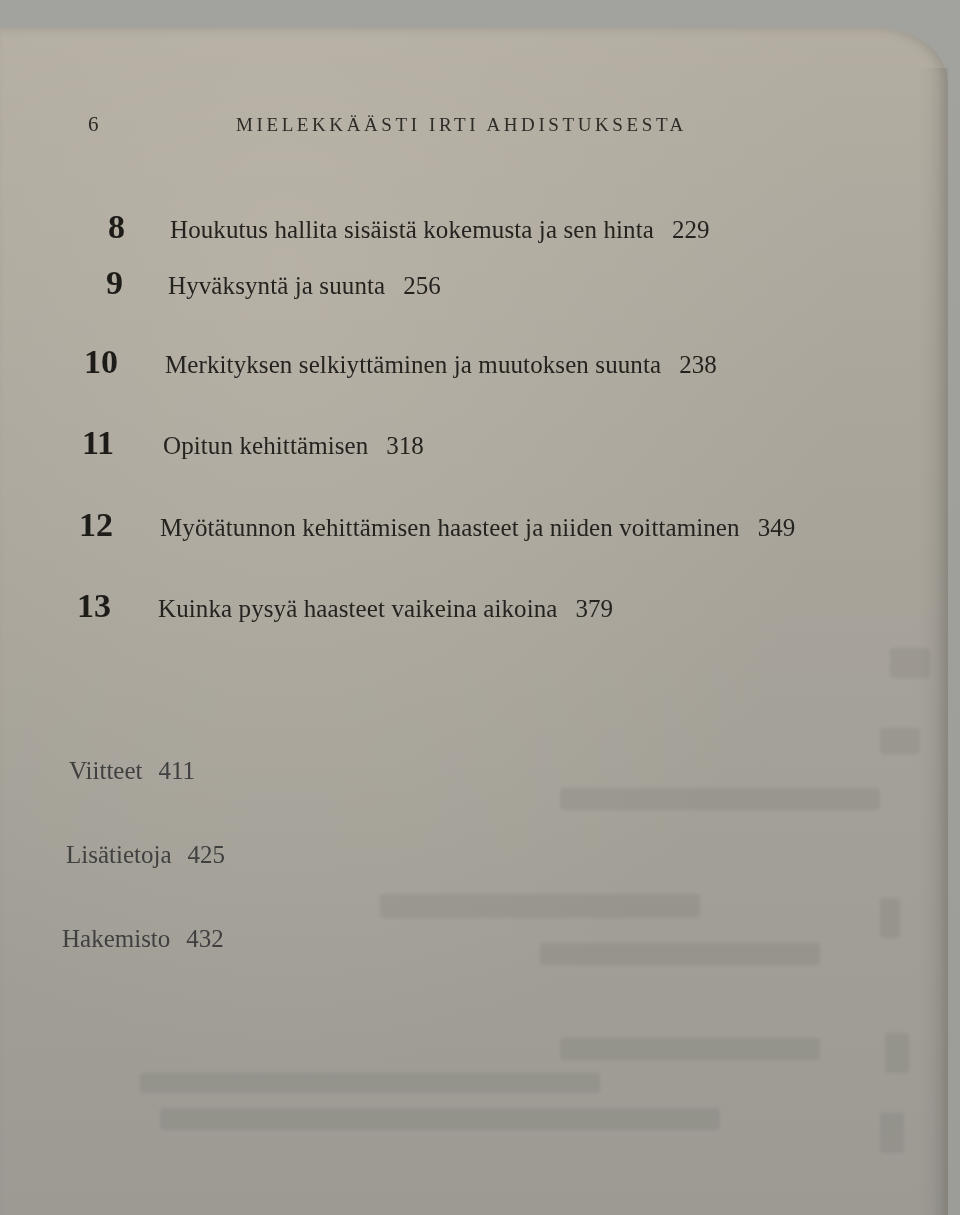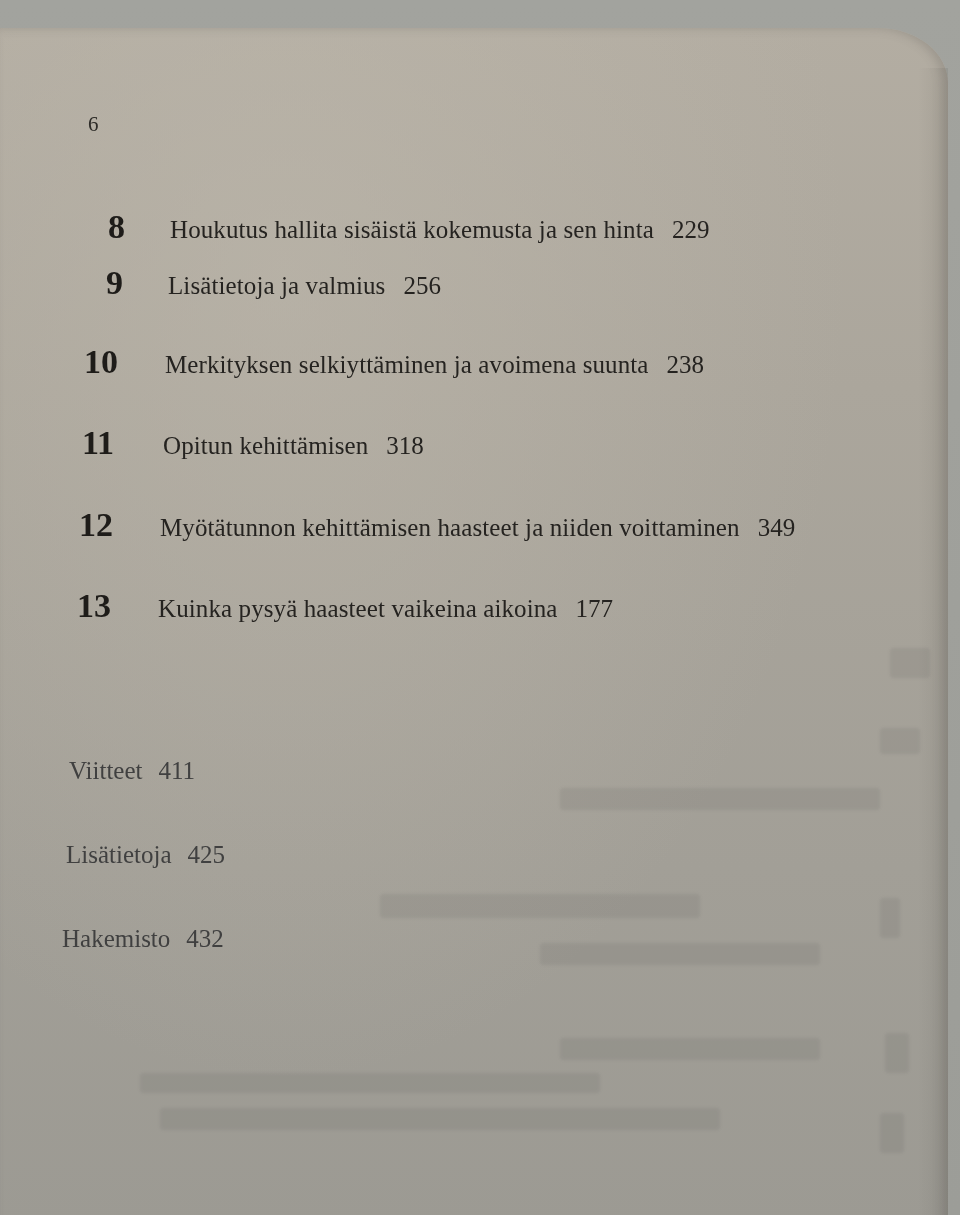--- a/index.html
+++ b/index.html
@@ -126,44 +126,45 @@
   <div class="bleed" style="left:540px; top:915px; width:280px; height:22px;"></div>
   <div class="bleed" style="left:560px; top:1010px; width:260px; height:22px;"></div>
   <div class="bleed" style="left:885px; top:1005px; width:24px; height:40px;"></div>
   <div class="bleed" style="left:140px; top:1045px; width:460px; height:20px;"></div>
   <div class="bleed" style="left:160px; top:1080px; width:560px; height:22px;"></div>
   <div class="bleed" style="left:880px; top:1085px; width:24px; height:40px;"></div>
 </div>
 
 <div class="running-header">
   <span class="folio">6</span>
+  <span class="book-title">MIELEKKÄÄSTI IRTI AHDISTUKSESTA</span>
 </div>
 
 <div class="toc-chapter" style="left:108px; top:186px;margin-top:22px;">
   <span class="ch-num" style="width:62px;">8</span><span class="ch-title">Houkutus hallita sisäistä kokemusta ja sen hinta</span><span class="ch-page">229</span>
 </div>
 
 <div class="toc-chapter" style="left:106px; top:264px;">
-  <span class="ch-num" style="width:62px;">9</span><span class="ch-title">Lisätietoja ja valmius</span><span class="ch-page">256</span>
+  <span class="ch-num" style="width:62px;">9</span><span class="ch-title">Hyväksyntä ja suunta</span><span class="ch-page">256</span>
 </div>
 
 <div class="toc-chapter" style="left:84px; top:343px;">
-  <span class="ch-num" style="width:81px;">10</span><span class="ch-title">Merkityksen selkiyttäminen ja avoimena suunta</span><span class="ch-page">238</span>
+  <span class="ch-num" style="width:81px;">10</span><span class="ch-title">Merkityksen selkiyttäminen ja muutoksen suunta</span><span class="ch-page">238</span>
 </div>
 
 <div class="toc-chapter" style="left:82px; top:424px;">
   <span class="ch-num" style="width:81px;">11</span><span class="ch-title">Opitun kehittämisen</span><span class="ch-page">318</span>
 </div>
 
 <div class="toc-chapter" style="left:79px; top:506px;">
   <span class="ch-num" style="width:81px;">12</span><span class="ch-title">Myötätunnon kehittämisen haasteet ja niiden voittaminen</span><span class="ch-page">349</span>
 </div>
 
 <div class="toc-chapter" style="left:77px; top:587px;">
-  <span class="ch-num" style="width:81px;">13</span><span class="ch-title">Kuinka pysyä haasteet vaikeina aikoina</span><span class="ch-page">177</span>
+  <span class="ch-num" style="width:81px;">13</span><span class="ch-title">Kuinka pysyä haasteet vaikeina aikoina</span><span class="ch-page">379</span>
 </div>
 
 <div class="toc-backmatter" style="left:69px; top:757px;">
   <span>Viitteet</span><span class="bm-page">411</span>
 </div>
 
 <div class="toc-backmatter" style="left:66px; top:841px;">
   <span>Lisätietoja</span><span class="bm-page">425</span>
 </div>
 

